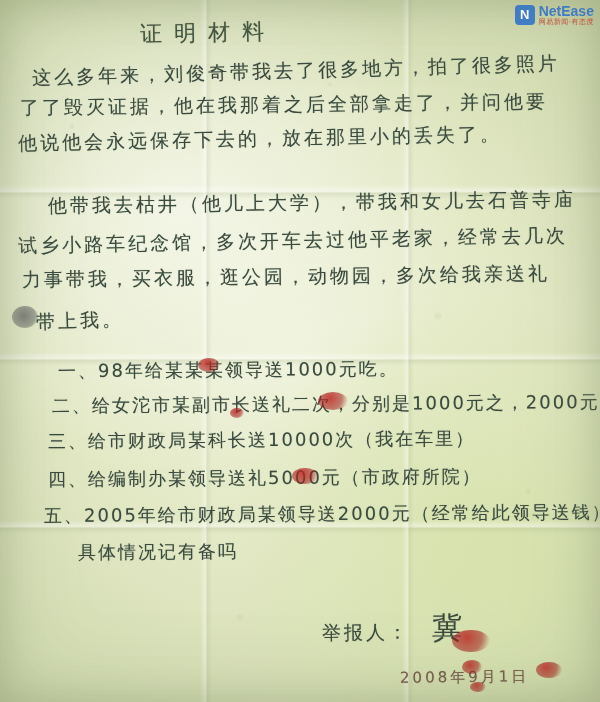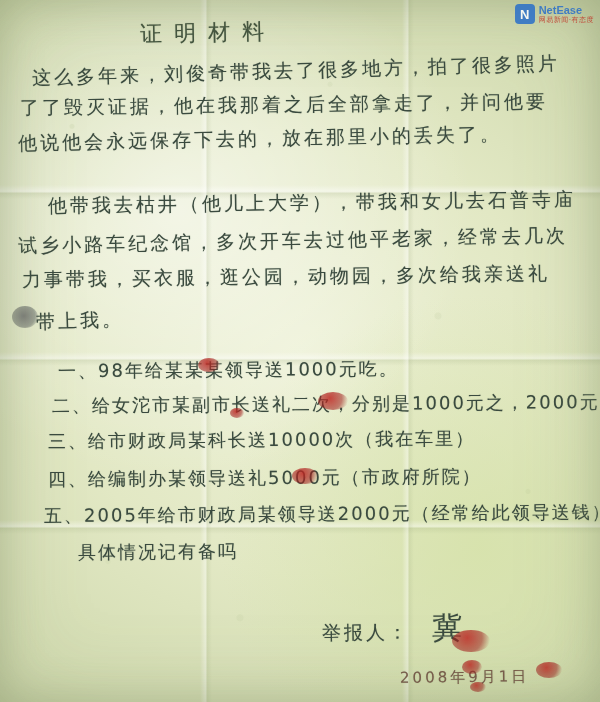--- a/index.html
+++ b/index.html
@@ -122,21 +122,21 @@
     color: #fff;
     font-size: 13px;
     font-weight: bold;
     display: flex;
     align-items: center;
     justify-content: center;
     font-family: "Liberation Sans", sans-serif;
   }
   .wm-text {
     font-family: "Liberation Sans", sans-serif;
-    font-size: 11px;
+    font-size: 14px;
     font-weight: bold;
     color: #2a6fc9;
     line-height: 1.0;
   }
   .wm-sub {
     font-family: "Liberation Sans", sans-serif;
     font-size: 7px;
     color: #c0392b;
     letter-spacing: 0.5px;
     line-height: 1.0;

